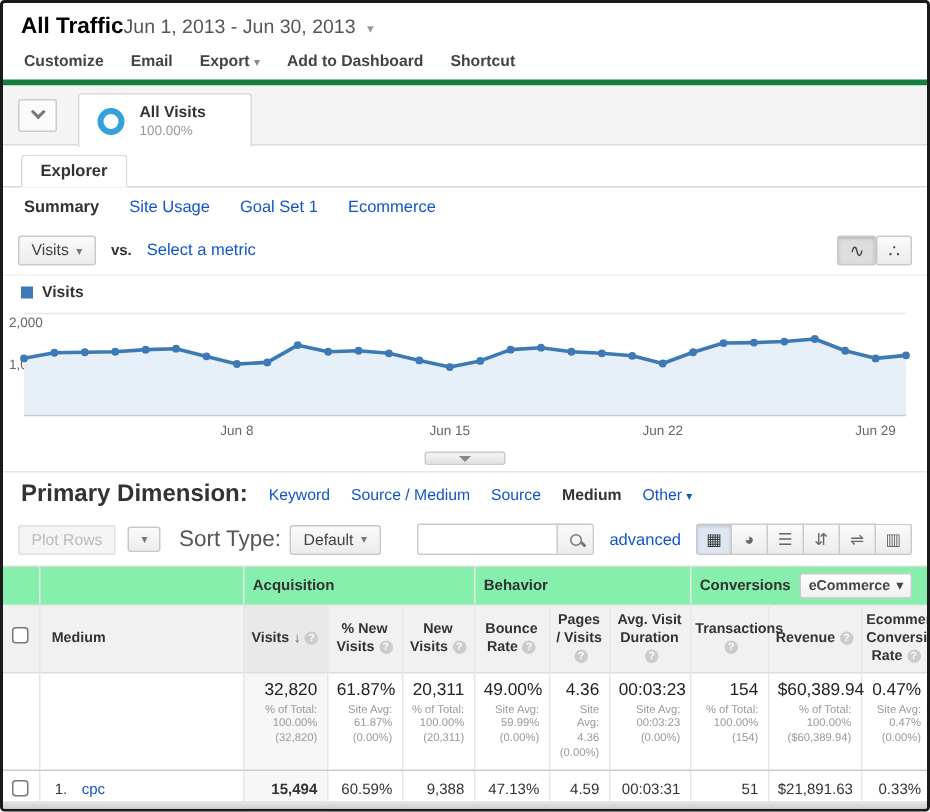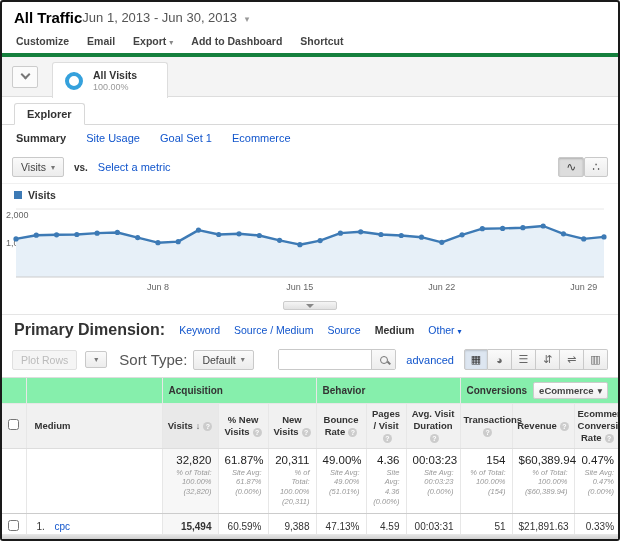--- a/index.html
+++ b/index.html
@@ -97,21 +97,21 @@
     padding:4px 3px; text-align:center; height:38px; line-height:1.25; }
   tr.col-row th.dim { text-align:left; padding-left:8px; }
   tr.col-row th.sorted { background:#e9e9e9; }
   .help { display:inline-block; width:9px; height:9px; border-radius:50%; background:#ccc; color:#fff;
     font-size:7px; line-height:9px; text-align:center; font-weight:bold; margin-left:3px; vertical-align:middle; cursor:pointer; }
   .sort-arr { font-size:9px; color:#555; margin-left:3px; }
 
   tr.tot-row td { border-bottom:1px solid #ccc; padding:5px 6px 6px 6px; text-align:right; vertical-align:top; height:56px; background:#fff; }
   tr.tot-row td.sorted { background:#f7f7f7; }
   .tot-val { font-size:11.5px; font-weight:normal; color:#222; }
-  .tot-sub { font-size:7.5px; color:#999; margin-top:2px; line-height:1.3; word-wrap:break-word;font-style:italic; }
+  .tot-sub { font-size:7.5px; color:#999; margin-top:2px; line-height:1.3; word-wrap:break-word; }
 
   tr.data-row td { border-bottom:1px solid #e7e7e7; font-size:10px; padding:6px 6px; text-align:right; height:23px; background:#fff; }
   tr.data-row td.cb, tr.tot-row td.cb, .cbh { text-align:center; }
   tr.data-row td.sorted { background:#f7f7f7; font-weight:bold; }
   tr.data-row td.dim { text-align:left; padding-left:10px; }
   tr.data-row .rownum { color:#333; display:inline-block; width:18px; }
   tr.data-row .rowlink { color:#15c; cursor:pointer; }
   input[type=checkbox] { width:11px; height:11px; cursor:pointer; }
   .bottom-strip { position:absolute; bottom:0; left:0; right:0; height:5px; background:linear-gradient(#e9e9e9,#cfcfcf); }
 </style>
@@ -292,21 +292,21 @@
         </span>
       </th>
     </tr>
     <tr class="col-row" id="col-header-row">
       <th class="cbh"><input type="checkbox" style=""></th>
       <th class="dim">Medium</th>
     <th class="sorted"><span>Visits</span><span class="sort-arr">↓</span><span class="help">?</span></th>
         <th class=""><span>% New Visits</span><span class="help">?</span></th>
         <th class=""><span>New Visits</span><span class="help">?</span></th>
         <th class=""><span>Bounce Rate</span><span class="help">?</span></th>
-        <th class=""><span>Pages / Visit</span><span class="help">?</span></th>
+        <th class=""><span>Pages / Visits</span><span class="help">?</span></th>
         <th class=""><span>Avg. Visit Duration</span><span class="help">?</span></th>
         <th class=""><span>Transactions</span><span class="help">?</span></th>
         <th class=""><span>Revenue</span><span class="help">?</span></th>
         <th class=""><span>Ecommerce Conversion Rate</span><span class="help">?</span></th>
       </tr>
   </thead>
   <tbody id="table-body">
       <tr class="tot-row">
         <td class="cb"></td>
         <td></td>
@@ -317,21 +317,21 @@
         <td>
           <div class="tot-val">61.87%</div>
           <div class="tot-sub">Site Avg: 61.87% (0.00%)</div>
         </td>
         <td>
           <div class="tot-val">20,311</div>
           <div class="tot-sub">% of Total: 100.00% (20,311)</div>
         </td>
         <td>
           <div class="tot-val">49.00%</div>
-          <div class="tot-sub">Site Avg: 49.00% (51.01%)</div>
+          <div class="tot-sub">Site Avg: 59.99% (0.00%)</div>
         </td>
         <td>
           <div class="tot-val">4.36</div>
           <div class="tot-sub">Site Avg: 4.36 (0.00%)</div>
         </td>
         <td>
           <div class="tot-val">00:03:23</div>
           <div class="tot-sub">Site Avg: 00:03:23 (0.00%)</div>
         </td>
         <td>

